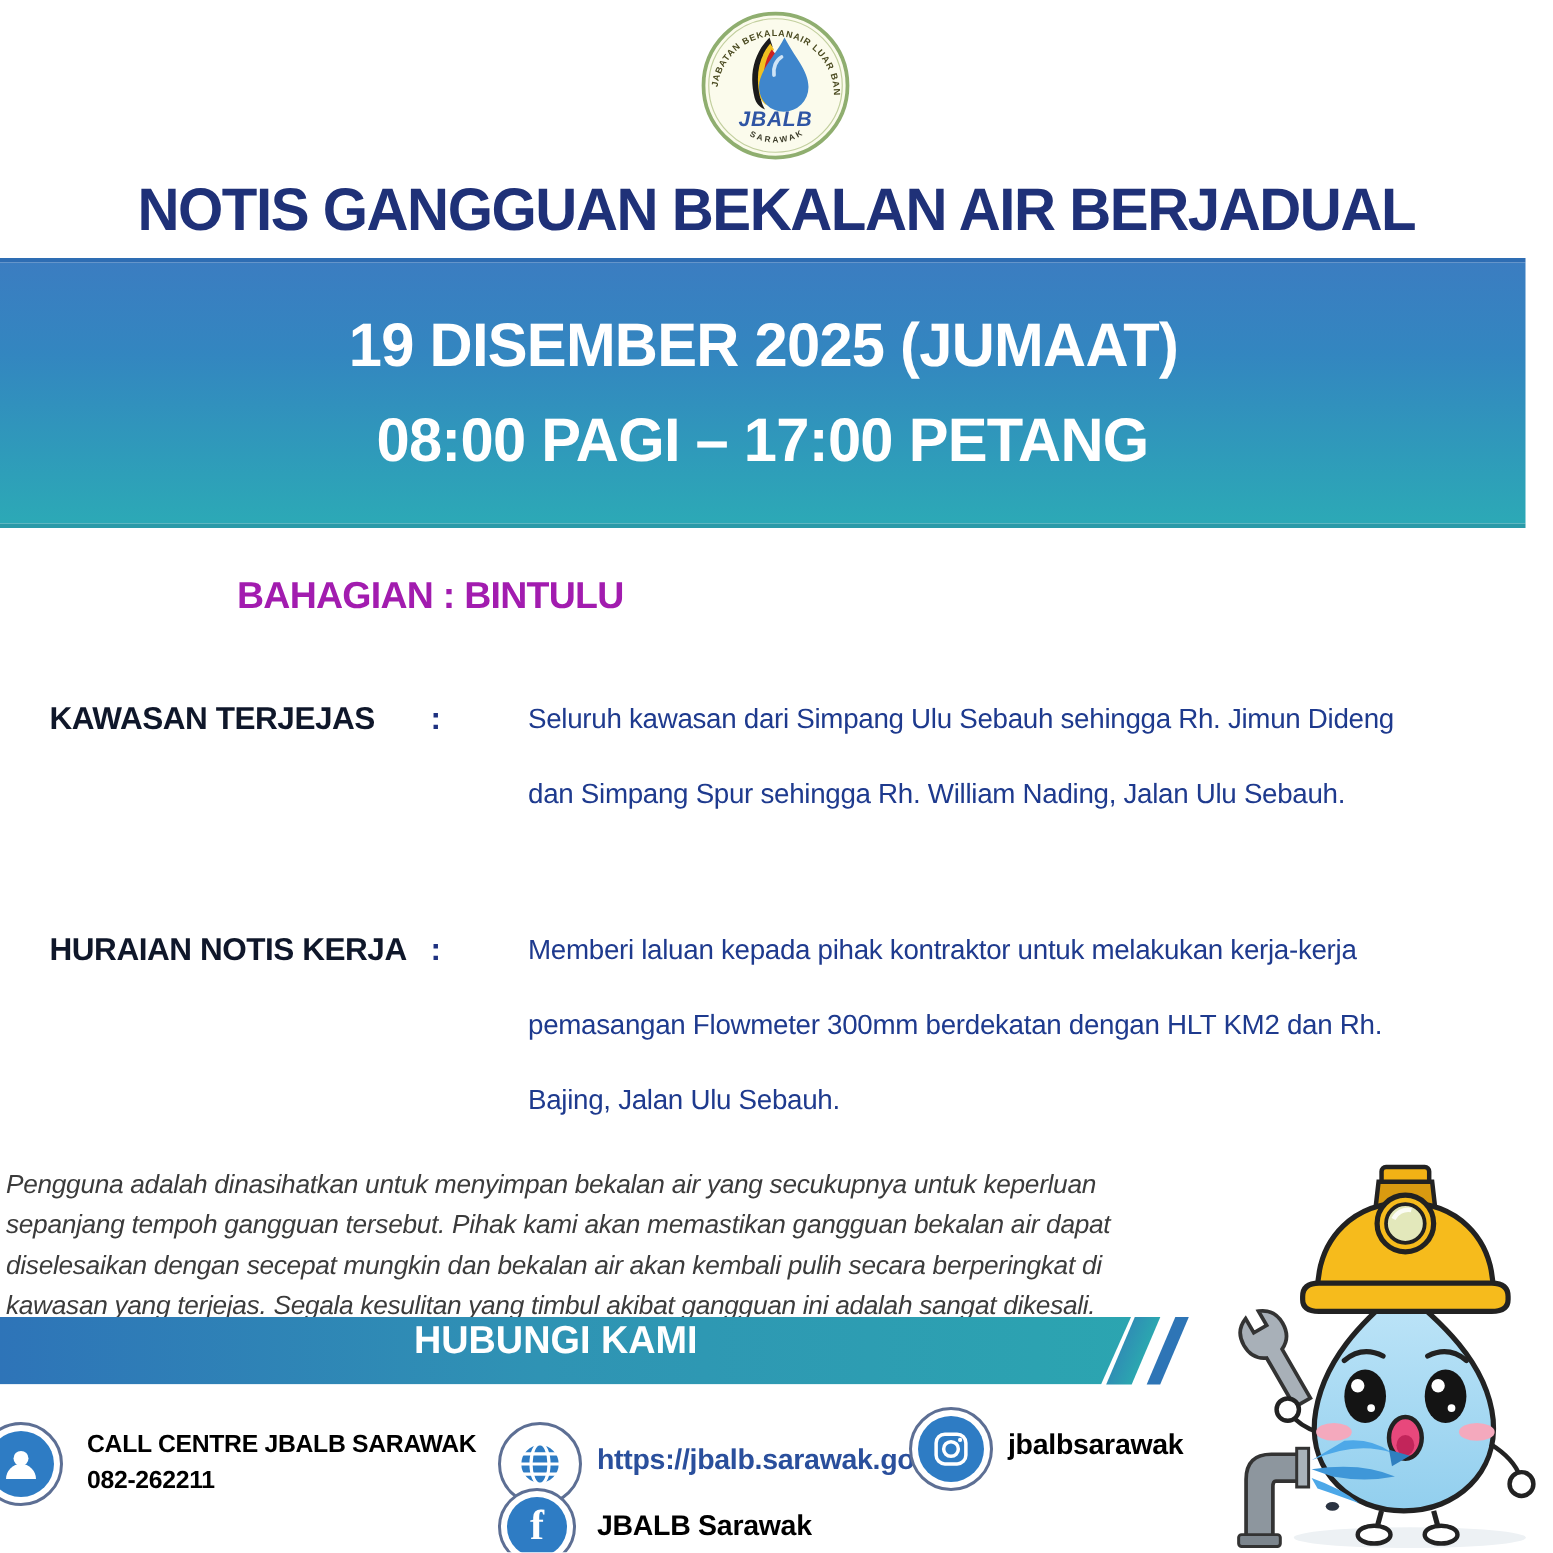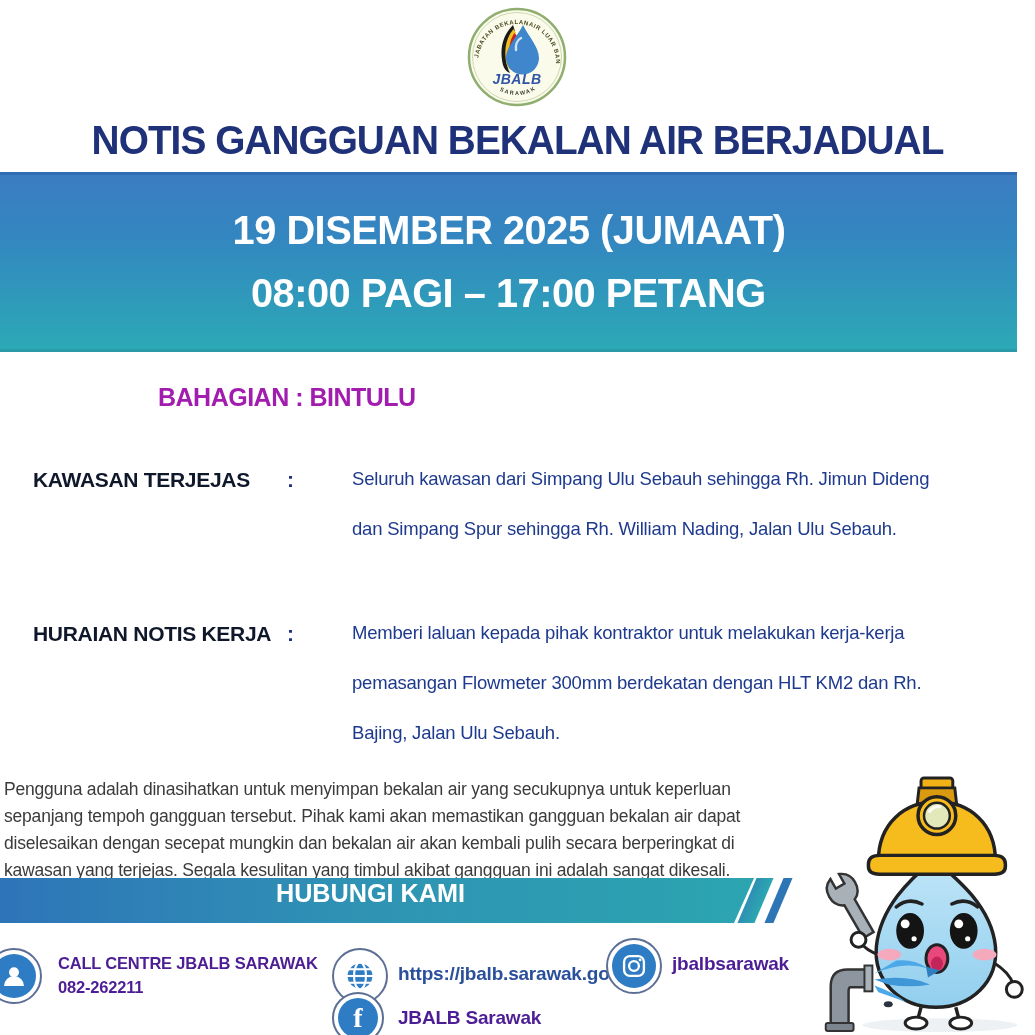--- a/index.html
+++ b/index.html
@@ -35,39 +35,39 @@
   .sec-1{top:466px;}
   .sec-2{top:620px;}
   .sec-label{position:absolute;left:0;top:2px;font-size:21px;font-weight:bold;
              color:#0f172a;letter-spacing:-0.3px;}
   .sec-colon{position:absolute;left:254px;top:2px;font-size:21px;font-weight:bold;color:#1e3180;}
   .sec-text{position:absolute;left:319px;top:-12px;width:595px;font-size:18.5px;
             font-weight:normal;color:#1e3a8e;line-height:50px;letter-spacing:-0.2px;}
 
   
   .advisory{position:absolute;left:4px;top:776px;width:752px;font-size:17.5px;
-            color:#3b3b3b;line-height:27px;letter-spacing:-0.2px;}
+            font-style:italic;color:#3b3b3b;line-height:27px;letter-spacing:-0.2px;}
 
   
   .contact-bar{position:absolute;left:0;top:878px;width:800px;height:45px;
                background:linear-gradient(90deg,#2e74b8 0%,#2f93b4 45%,#2bа7b0 75%,#2ba7b0 100%);
                background:linear-gradient(90deg,#2e74b8 0%,#2f93b4 45%,#2ba7b0 100%);
                clip-path:polygon(0 0,754px 0,734px 100%,0 100%);
                display:flex;align-items:flex-start;justify-content:center;}
   .contact-bar span{color:#fff;font-size:26px;font-weight:bold;letter-spacing:0;
                     transform:scaleX(0.97);margin-right:60px;}
   .bar-stripe{position:absolute;top:878px;height:45px;transform:skewX(-23deg);}
   .stripe-1{left:747px;width:17px;background:linear-gradient(90deg,#2f8fb4,#2ba7b0);}
   .stripe-2{left:774px;width:9px;background:#2e75b6;}
 
   
   .cicon{position:absolute;border-radius:50%;border:2px solid #5d6f94;background:#fff;
          display:flex;align-items:center;justify-content:center;box-sizing:border-box;}
   .cicon .inner{border-radius:50%;display:flex;align-items:center;justify-content:center;}
-  .ctext{position:absolute;font-weight:bold;color:#4c1d95;}
+  .ctext{position:absolute;font-weight:bold;color:#000000;}
   .ct-small{font-size:16.5px;line-height:24px;letter-spacing:-0.2px;}
   .ct-big{font-size:19px;letter-spacing:-0.2px;}
 
   .ic-phone{left:-14px;top:948px;width:56px;height:56px;}
   .ic-phone .inner{width:44px;height:44px;background:#2e7cc4;}
   .tx-phone{left:58px;top:951px;}
 
   .ic-globe{left:332px;top:948px;width:56px;height:56px;}
   .ic-globe .inner{width:44px;height:44px;background:#ffffff;}
   .tx-globe{left:398px;top:963px;}

